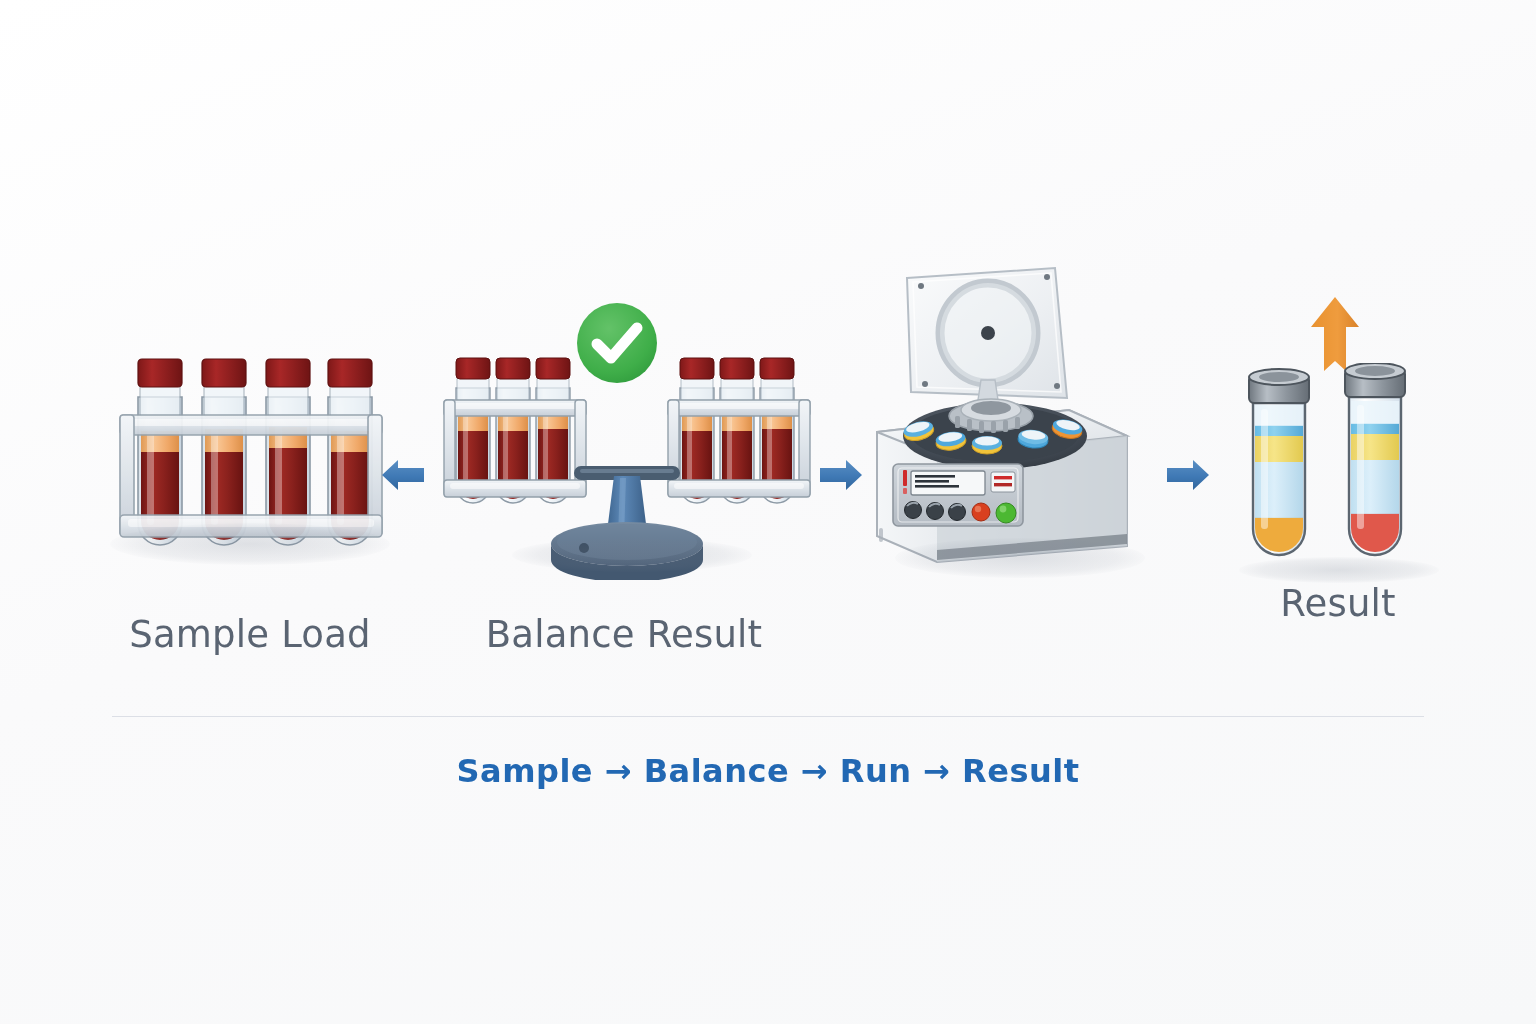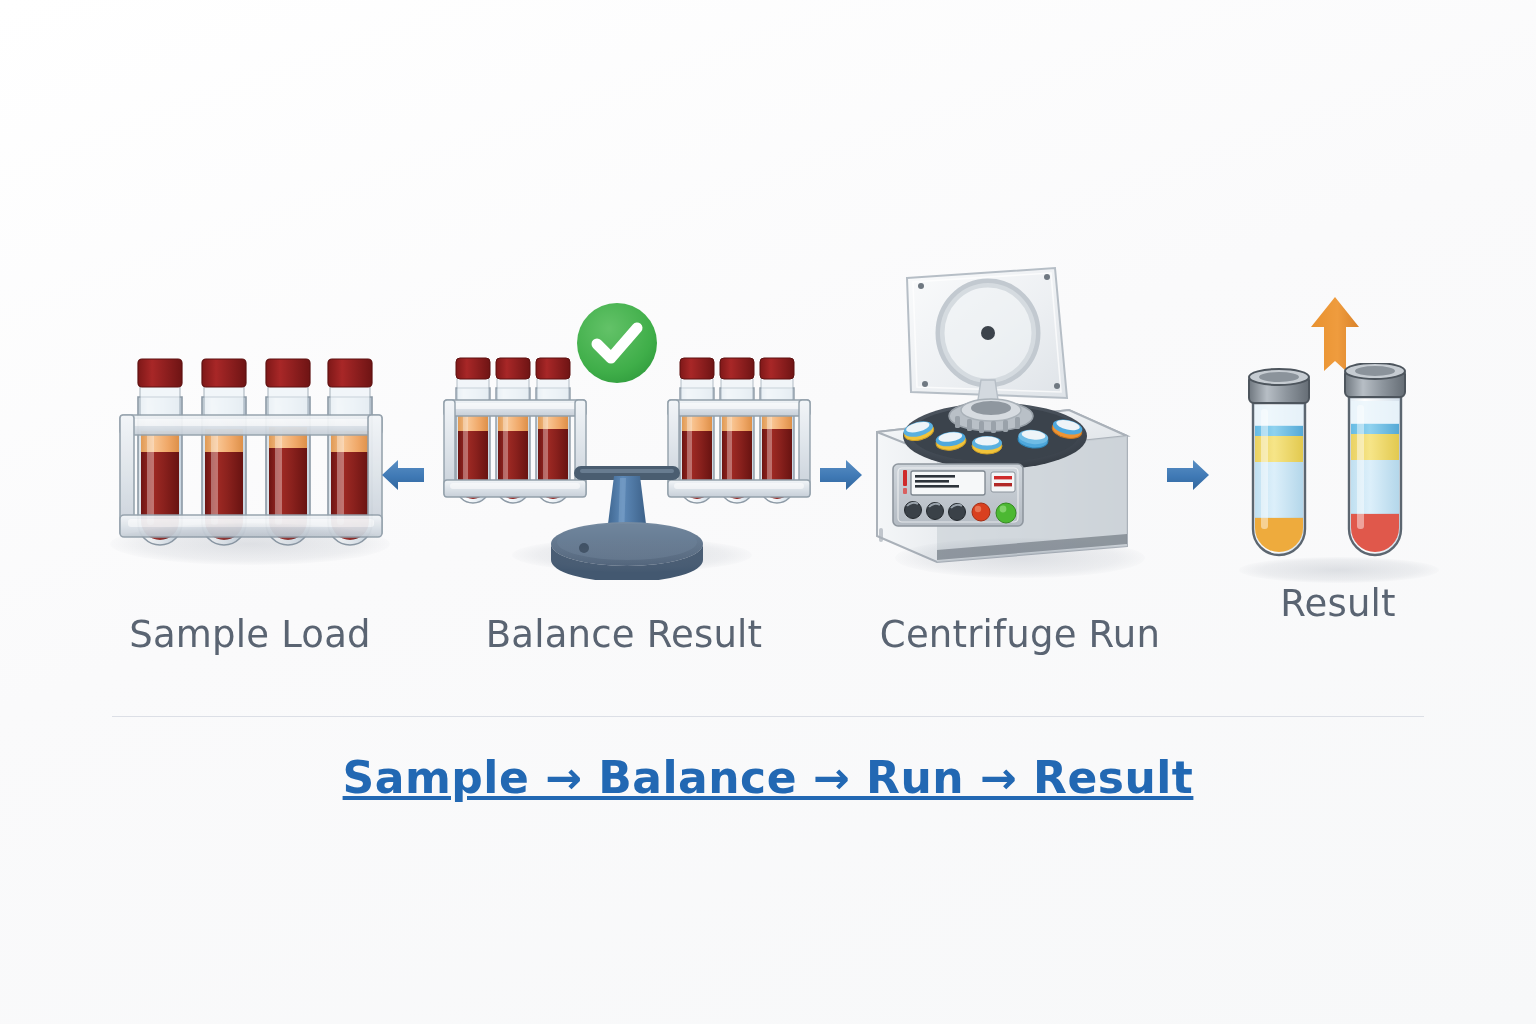--- a/index.html
+++ b/index.html
@@ -29,26 +29,25 @@
   .divider {
     position: absolute;
     left: 112px; right: 112px; top: 716px;
     height: 1px;
     background: #dcdfe6;
   }
   .summary {
     position: absolute;
     top: 752px; left: 0; width: 100%;
     text-align: center;
-    font-size: 44px;
+    font-size: 32px;
     font-weight: bold;
     color: #2268b3;
     font-family: "DejaVu Sans", sans-serif;
     letter-spacing: 0.5px;
-    text-decoration: underline;
   }
   .shadow-ell {
     position: absolute;
     border-radius: 50%;
     background: radial-gradient(ellipse at center, rgba(120,130,145,0.22) 0%, rgba(120,130,145,0.10) 55%, rgba(255,255,255,0) 75%);
   }
 </style>
 </head>
 <body>
 
@@ -420,21 +419,20 @@
           <circle cx="123" cy="259" r="3.2" fill="#f09070" opacity=".65"></circle>
           <circle cx="151" cy="263" r="10" fill="#4cb832" stroke="#358a22" stroke-width="1"></circle>
           <circle cx="148" cy="259" r="3.4" fill="#9de087" opacity=".65"></circle>
         </g>
 
         <path d="M82,300 L272,284 L272,294 L82,310 Z" fill="#59626b" opacity=".55"></path>
         <rect x="24" y="278" width="4" height="14" rx="2" fill="#aab1b9" opacity=".7"></rect>
       </g>
     </svg>
   </div>
-  <div class="step-label" style="left:1020px; top:613px;">Centrifuge Run</div>
 
   <div class="arrow" style="left:1165px; top:455px;">
     <svg width="46" height="40" viewBox="0 0 46 40">
       <defs>
         <linearGradient id="arrC" x1="0" y1="0" x2="0" y2="1">
           <stop offset="0%" stop-color="#5a8fc4"></stop>
             <stop offset="55%" stop-color="#3f79b5"></stop>
           <stop offset="100%" stop-color="#31659c"></stop>
         </linearGradient>
       </defs>

